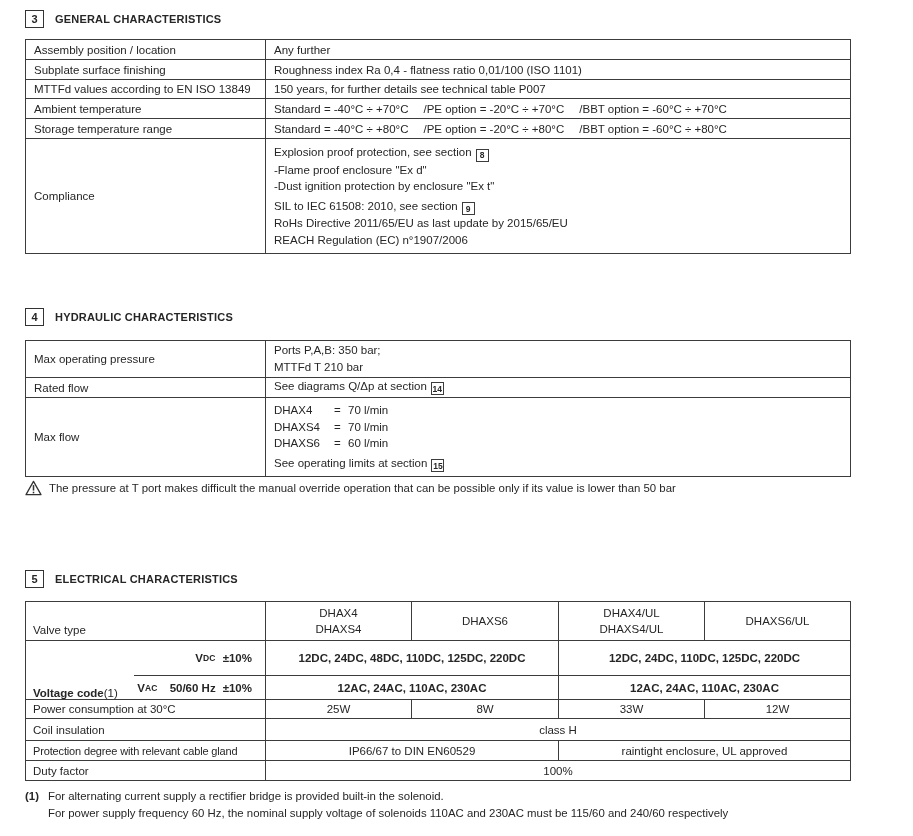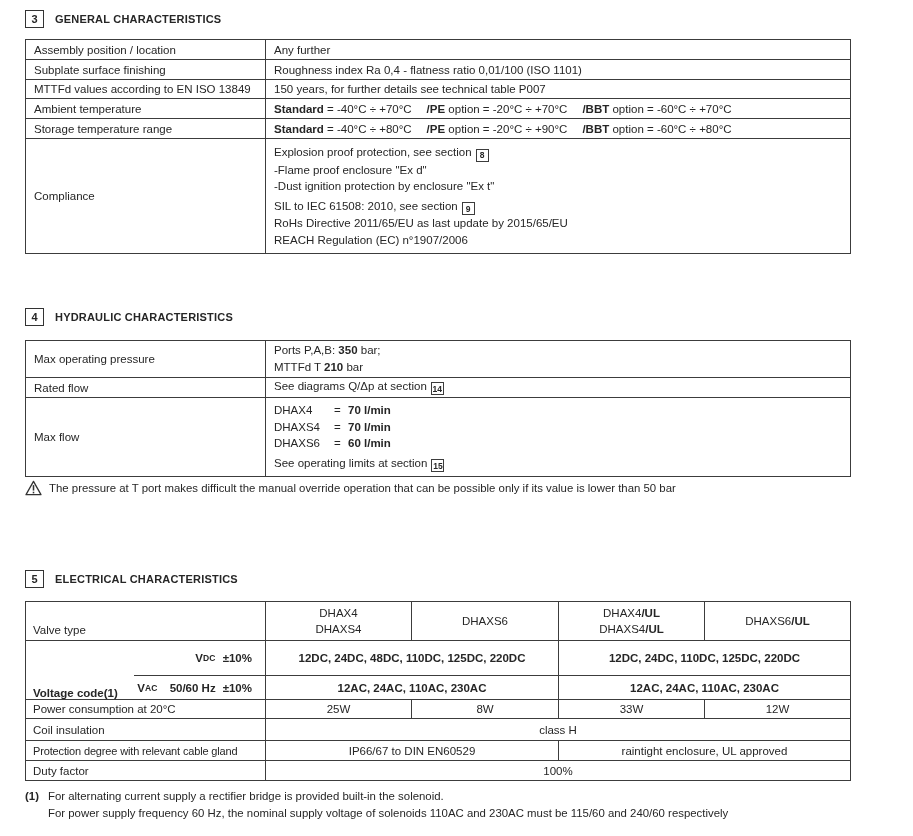--- a/index.html
+++ b/index.html
@@ -2,21 +2,21 @@
 <html><head>
 <meta charset="utf-8">
 <style>
   * { margin:0; padding:0; box-sizing:border-box; }
   html,body { background:#ffffff; }
   .doc {
     position:relative; width:913px; height:836px; background:#fff;
     font-family:"Liberation Sans","DejaVu Sans",sans-serif;
     color:#262626; font-size:11.5px;
   }
-  .b { font-weight:bold; }
+  .b { font-weight:normal; }
   
   .sec-header { position:absolute; left:25px; display:flex; align-items:center; }
   .sec-num {
     width:19px; height:18px; border:1.5px solid #333; display:flex;
     align-items:center; justify-content:center; font-weight:bold; font-size:11px;
     margin-right:11px;
   }
   .sec-title { font-weight:bold; font-size:11px; letter-spacing:0.2px; }
   
   table { position:absolute; left:25px; border-collapse:collapse; table-layout:fixed; width:826px; }
@@ -97,21 +97,21 @@
     </tr>
     <tr>
       <td class="r3">Ambient temperature</td>
       <td class="r3">
         <span class="b">Standard</span><span> = -40°C ÷ +70°C</span><span class="b seg-gap">/PE</span><span> option = -20°C ÷ +70°C</span><span class="b seg-gap">/BBT</span><span> option = -60°C ÷ +70°C</span>
       </td>
     </tr>
     <tr>
       <td class="r4">Storage temperature range</td>
       <td class="r4">
-        <span class="b">Standard</span><span> = -40°C ÷ +80°C</span><span class="b seg-gap">/PE</span><span> option = -20°C ÷ +90°C</span><span class="b seg-gap">/BBT</span><span> option = -60°C ÷ +80°C</span>
+        <span class="b">Standard</span><span> = -40°C ÷ +80°C</span><span class="b seg-gap">/PE</span><span> option = -20°C ÷ +80°C</span><span class="b seg-gap">/BBT</span><span> option = -60°C ÷ +80°C</span>
       </td>
     </tr>
     <tr>
       <td>Compliance</td>
       <td class="compliance-cell">
         <div><span>Explosion proof protection, see section</span><span class="box-ref">8</span></div>
         <div>-Flame proof enclosure "Ex d"</div>
         <div>-Dust ignition protection by enclosure "Ex t"</div>
         <div class="gap-line"><span>SIL to IEC 61508: 2010, see section</span><span class="box-ref">9</span></div>
         <div>RoHs Directive 2011/65/EU as last update by 2015/65/EU</div>
@@ -218,21 +218,21 @@
         </div>
       </td>
       <td colspan="2">12DC, 24DC, 48DC, 110DC, 125DC, 220DC</td>
       <td colspan="2">12DC, 24DC, 110DC, 125DC, 220DC</td>
     </tr>
     <tr class="vac-row">
       <td colspan="2">12AC, 24AC, 110AC, 230AC</td>
       <td colspan="2">12AC, 24AC, 110AC, 230AC</td>
     </tr>
     <tr class="power-row">
-      <td class="lab">Power consumption at 20°C</td>
+      <td class="lab">Power consumption at 30°C</td>
       <td>25W</td>
       <td>8W</td>
       <td>33W</td>
       <td>12W</td>
     </tr>
     <tr class="coil-row">
       <td class="lab">Coil insulation</td>
       <td colspan="4">class H</td>
     </tr>
     <tr class="prot-row">

